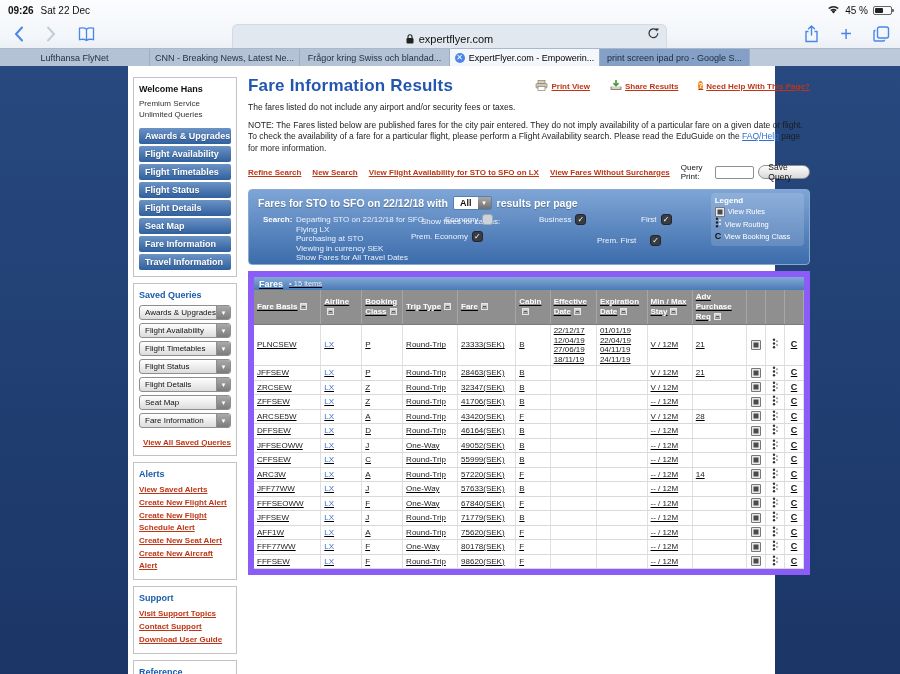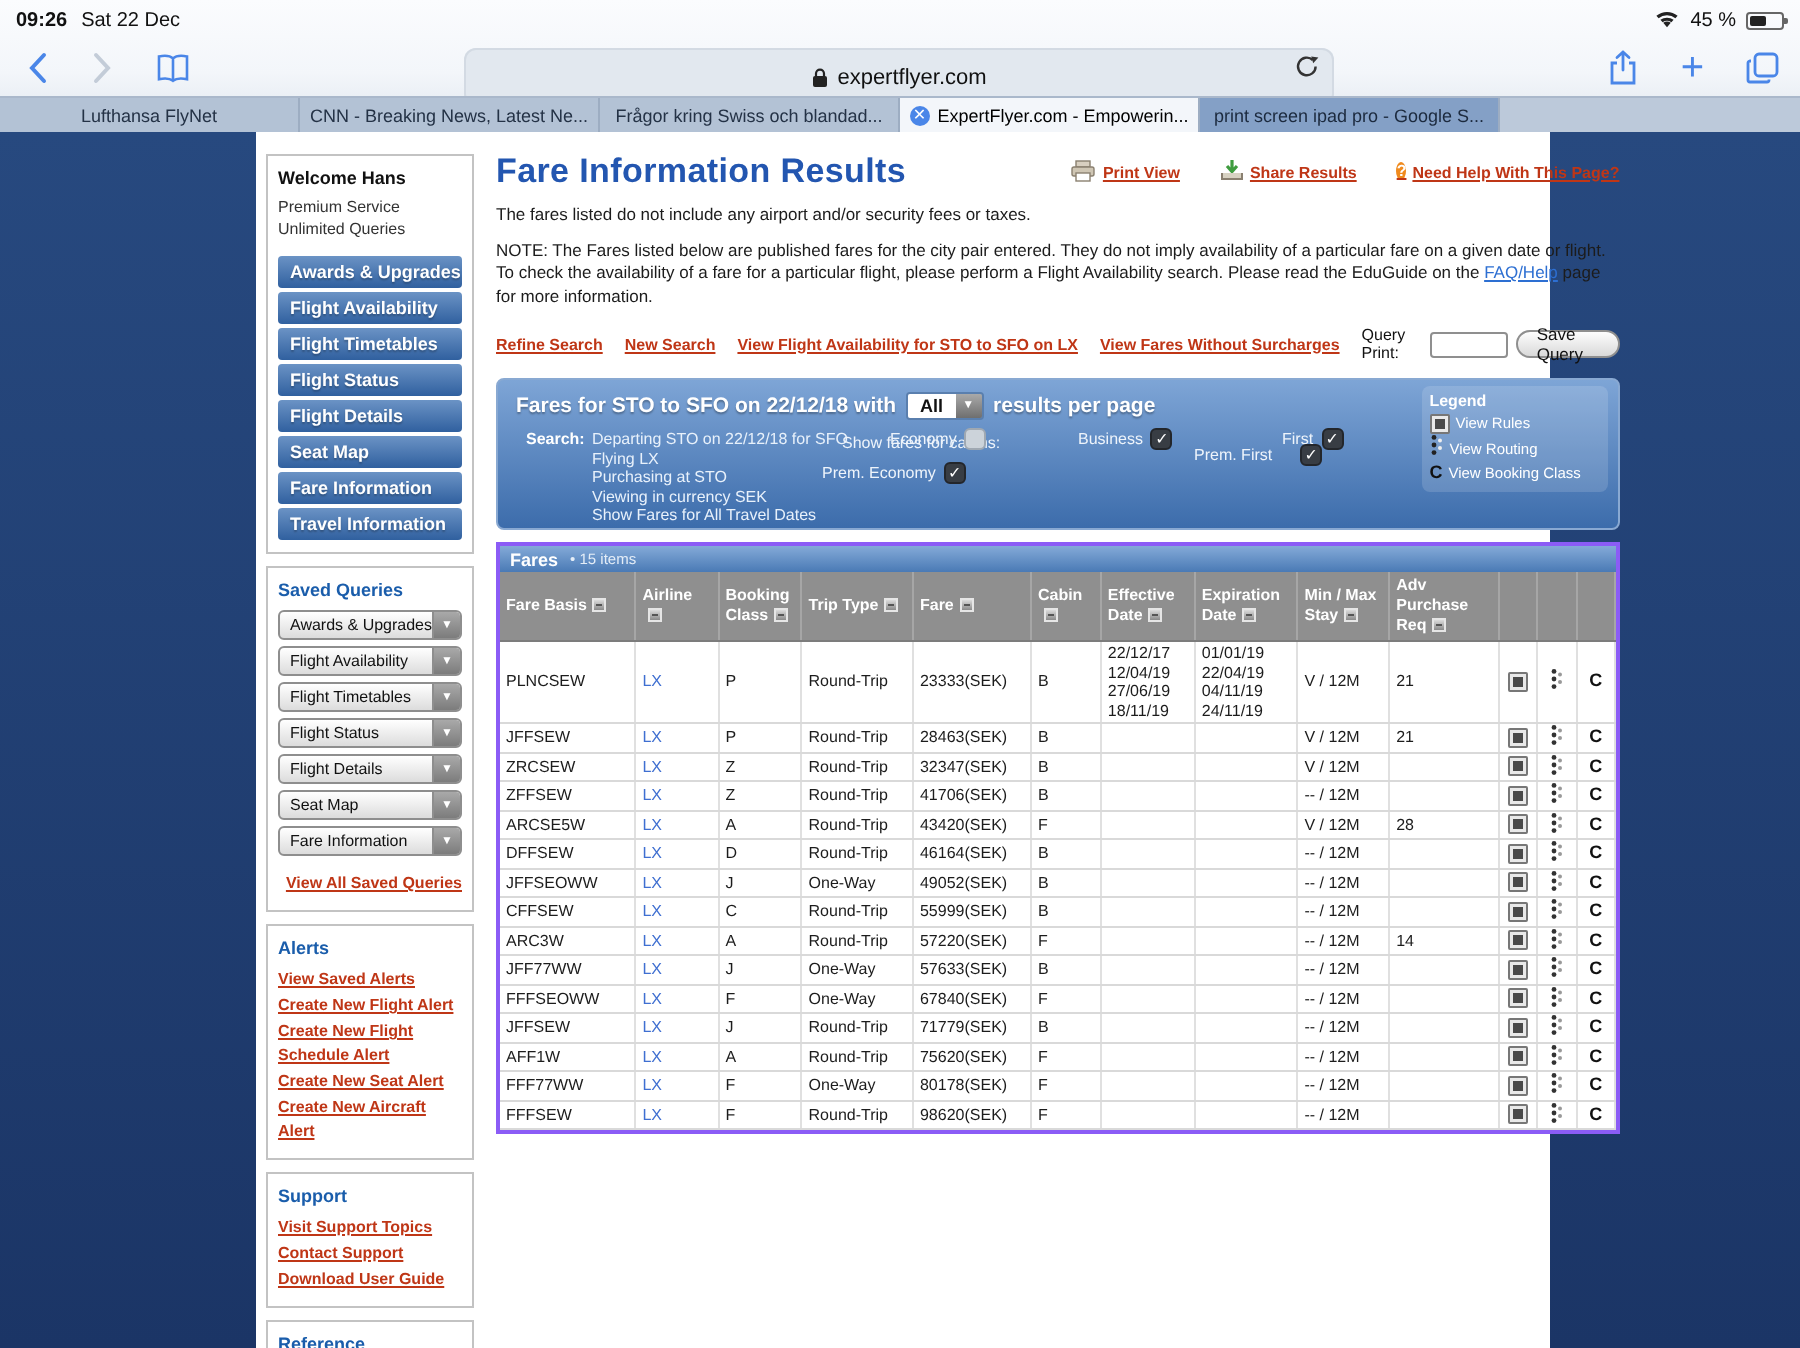--- a/index.html
+++ b/index.html
@@ -92,21 +92,21 @@
   .cab { position:absolute; display:flex; align-items:center; gap:4px; font-size:8px; color:#eef4fb; }
   .cb { width:11px; height:11px; border-radius:3px; background:#383d44; border:1px solid #23262b;
         color:#fff; font-size:8px; line-height:10px; text-align:center; }
   .cb.un { background:#ccd3da; border-color:#9fa8b2; }
   .legend { position:absolute; right:5px; top:3px; width:93px; border-radius:4px; background:rgba(255,255,255,.14);
             padding:2px 4px 4px 4px; font-size:7.5px; line-height:11px; color:#fff; }
   .legend .lt { font-weight:bold; font-size:8px; }
   .litem { display:flex; align-items:center; gap:3px; }
 
   
-  .tblwrap { margin-top:6px; border:2px solid #8b5cf6; background:#fff; }
+  .tblwrap { margin-top:6px; border:6px solid #8b5cf6; background:#fff;text-decoration:underline; }
   .faresbar { height:13px; background:linear-gradient(#84aad8,#4a7ab5); display:flex; align-items:center;
               padding-left:5px; gap:6px; color:#fff; }
   .faresbar .ft { font-size:9px; font-weight:bold; }
   .faresbar .fc { font-size:7.5px; color:#e4edf7; }
   table.fares { border-collapse:collapse; width:100%; table-layout:fixed; }
   .fares th { background:#8f8f8f; color:#fff; font-size:8px; font-weight:bold; text-align:left;
               padding:2px 3px; border-right:1px solid #a6a6a6; border-bottom:1px solid #7c7c7c; height:34px;
               vertical-align:middle; line-height:10px; }
   .fares td { font-size:8px; color:#1c1c1c; padding:1px 3px; border-right:1px solid #e0e0e0;
               border-bottom:1px solid #d9d9d9; height:13px; vertical-align:middle; line-height:9.5px; white-space:nowrap; }
@@ -340,21 +340,21 @@
                 <span class="cb">✓</span>
               </span>
               <span class="cab" style="left: 392px; top: 24px;">
                 <span>First</span>
                 <span class="cb">✓</span>
               </span>
               <span class="cab" style="left: 162px; top: 41px;">
                 <span>Prem. Economy</span>
                 <span class="cb">✓</span>
               </span>
-              <span class="cab" style="left: 348px; top: 32px; gap: 14px;">
+              <span class="cab" style="left: 348px; top: 45px; gap: 14px;">
                 <span>Prem. First</span>
                 <span class="cb">✓</span>
               </span>
             </div>
           <div class="legend">
             <div class="lt">Legend</div>
             <div id="legenditems">
                 <div class="litem">
                   <span><span class="rules-ic"></span></span>
                   <span>View Rules</span>

